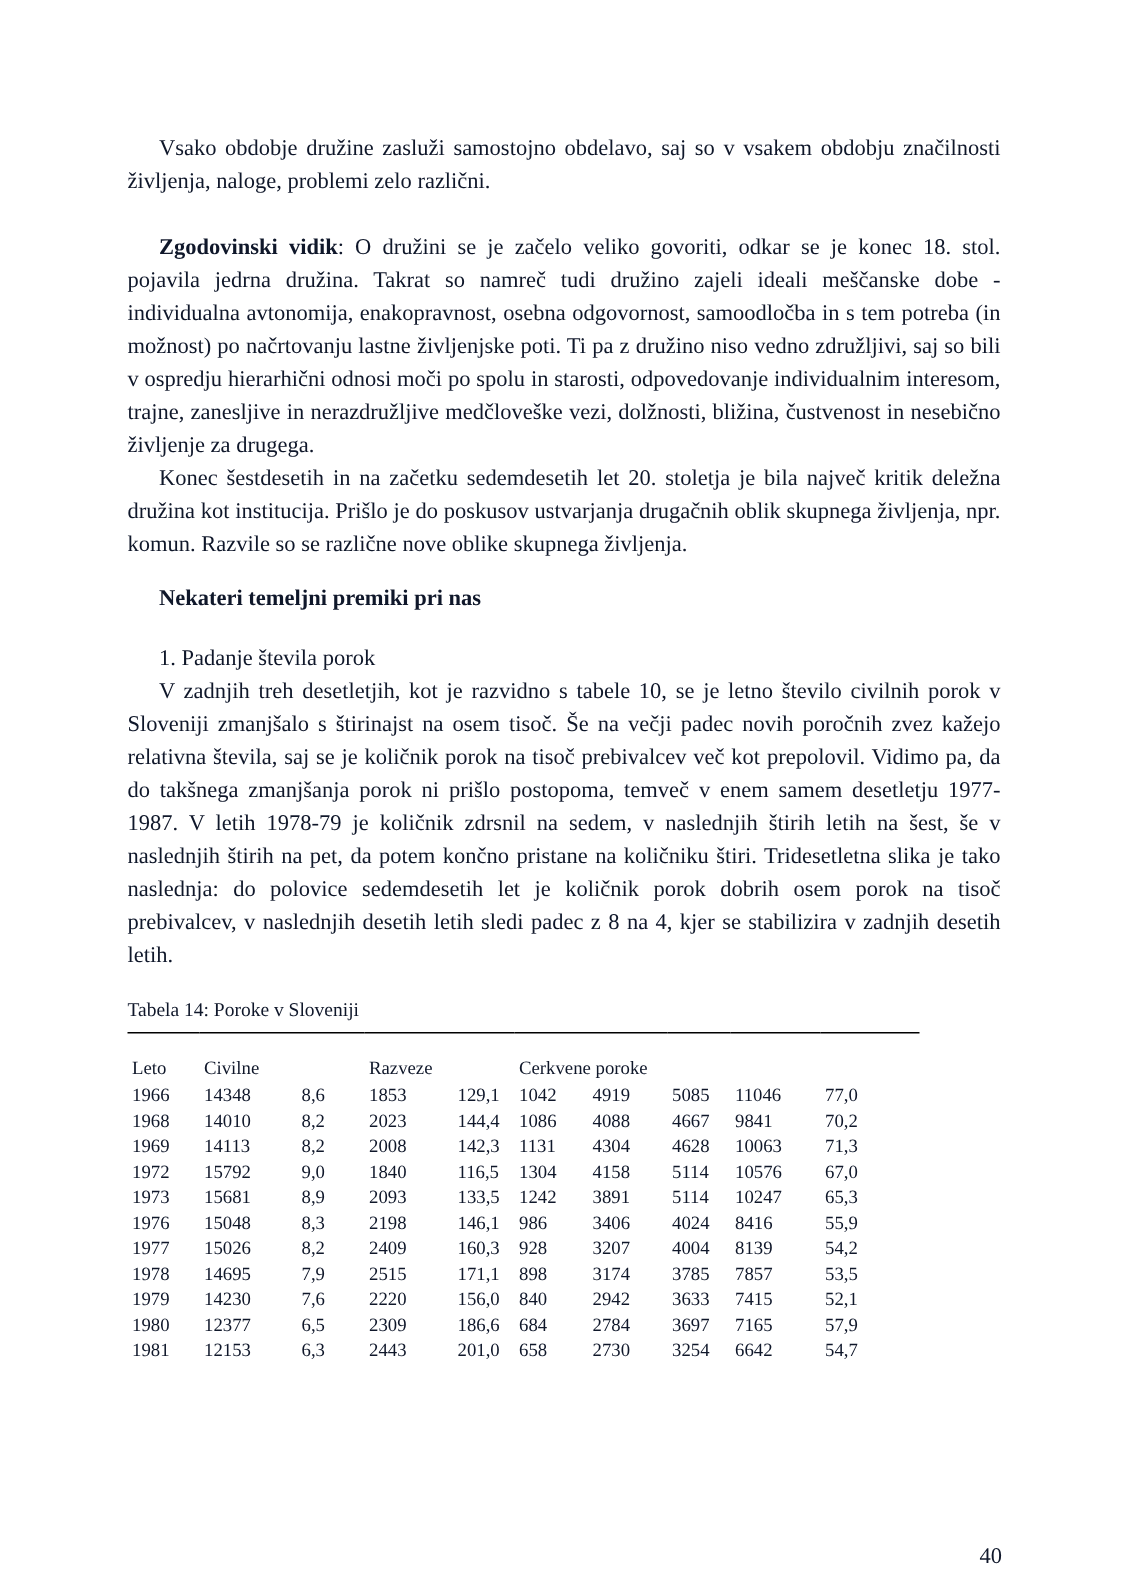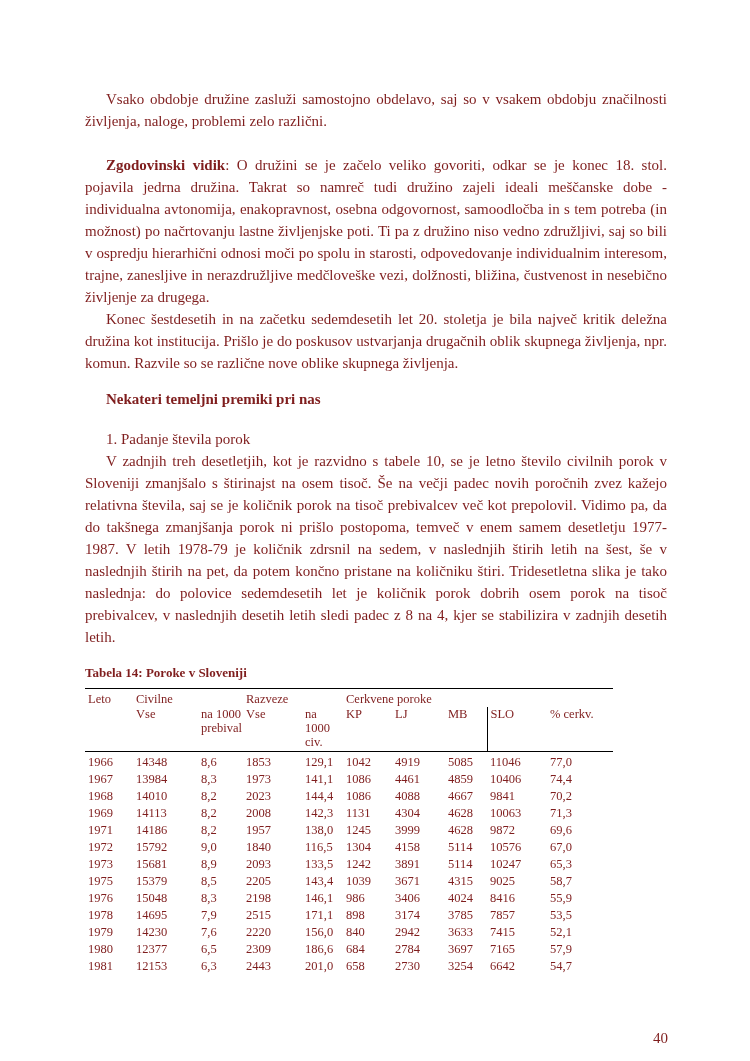--- a/index.html
+++ b/index.html
@@ -2,21 +2,21 @@
 <html><head>
 <meta charset="utf-8">
 <style>
   * { margin: 0; padding: 0; box-sizing: border-box; }
   html, body { background: #ffffff; }
   .page {
     position: relative;
     width: 750px;
     height: 1061px;
     background: #ffffff;
-    color: #7f1d1d;
+    color: #0f172a;
     font-family: "Liberation Serif", "DejaVu Serif", serif;
     overflow: hidden;
   }
   .content {
     position: absolute;
     left: 85px;
     top: 88px;
     width: 582px;
   }
   .body-text {
@@ -30,41 +30,41 @@
   .section-heading {
     font-size: 15px;
     line-height: 22px;
     font-weight: bold;
     text-indent: 21px;
     margin-bottom: 18px;
   }
   .table-caption {
     font-size: 13px;
     line-height: 18px;
-    font-weight: bold;
+    font-weight: normal;
     margin-top: 16px;
     margin-bottom: 6px;
   }
   table.data-table {
     border-collapse: collapse;
     table-layout: fixed;
     width: 528px;
     font-size: 12.5px;
     border-top: 1px solid #000;
   }
   table.data-table td {
     text-align: left;
     vertical-align: top;
     padding: 0 0 0 3px;
     white-space: nowrap;
     overflow: visible;
   }
   tr.group-row td {
     line-height: 15px;
-    padding-top: 3px;
+    padding-top: 16px;
   }
   tr.sub-row td {
     line-height: 14px;
     padding-bottom: 2px;
     border-bottom: 1px solid #000;
   }
   tr.sub-row td.wrap2 { white-space: pre-line; }
   td.vline { border-left: 1px solid #000; }
   tbody.rows td { line-height: 17px; }
   tbody.rows tr:first-child td { padding-top: 2px; }
@@ -113,61 +113,35 @@
         <tr class="group-row">
           <td>Leto</td>
           <td>Civilne</td>
           <td></td>
           <td>Razveze</td>
           <td></td>
           <td colspan="3">Cerkvene poroke</td>
           <td></td>
           <td></td>
         </tr>
-        <tr class="sub-row">
-          <td></td>
-          <td>Vse</td>
-          <td class="wrap2">na 1000
-prebival</td>
-          <td>Vse</td>
-          <td class="wrap2">na 1000
-civ.</td>
-          <td>KP</td>
-          <td>LJ</td>
-          <td>MB</td>
-          <td class="vline">SLO</td>
-          <td>% cerkv.</td>
-        </tr>
       </thead>
       <tbody class="rows">
           <tr>
             <td>1966</td>
             <td>14348</td>
             <td>8,6</td>
             <td>1853</td>
             <td>129,1</td>
             <td>1042</td>
             <td>4919</td>
             <td>5085</td>
             <td>11046</td>
             <td>77,0</td>
           </tr>
           <tr>
-            <td>1967</td>
-            <td>13984</td>
-            <td>8,3</td>
-            <td>1973</td>
-            <td>141,1</td>
-            <td>1086</td>
-            <td>4461</td>
-            <td>4859</td>
-            <td>10406</td>
-            <td>74,4</td>
-          </tr>
-          <tr>
             <td>1968</td>
             <td>14010</td>
             <td>8,2</td>
             <td>2023</td>
             <td>144,4</td>
             <td>1086</td>
             <td>4088</td>
             <td>4667</td>
             <td>9841</td>
             <td>70,2</td>
@@ -178,32 +152,20 @@
             <td>8,2</td>
             <td>2008</td>
             <td>142,3</td>
             <td>1131</td>
             <td>4304</td>
             <td>4628</td>
             <td>10063</td>
             <td>71,3</td>
           </tr>
           <tr>
-            <td>1971</td>
-            <td>14186</td>
-            <td>8,2</td>
-            <td>1957</td>
-            <td>138,0</td>
-            <td>1245</td>
-            <td>3999</td>
-            <td>4628</td>
-            <td>9872</td>
-            <td>69,6</td>
-          </tr>
-          <tr>
             <td>1972</td>
             <td>15792</td>
             <td>9,0</td>
             <td>1840</td>
             <td>116,5</td>
             <td>1304</td>
             <td>4158</td>
             <td>5114</td>
             <td>10576</td>
             <td>67,0</td>
@@ -214,44 +176,44 @@
             <td>8,9</td>
             <td>2093</td>
             <td>133,5</td>
             <td>1242</td>
             <td>3891</td>
             <td>5114</td>
             <td>10247</td>
             <td>65,3</td>
           </tr>
           <tr>
-            <td>1975</td>
-            <td>15379</td>
-            <td>8,5</td>
-            <td>2205</td>
-            <td>143,4</td>
-            <td>1039</td>
-            <td>3671</td>
-            <td>4315</td>
-            <td>9025</td>
-            <td>58,7</td>
-          </tr>
-          <tr>
             <td>1976</td>
             <td>15048</td>
             <td>8,3</td>
             <td>2198</td>
             <td>146,1</td>
             <td>986</td>
             <td>3406</td>
             <td>4024</td>
             <td>8416</td>
             <td>55,9</td>
           </tr>
           <tr>
+            <td>1977</td>
+            <td>15026</td>
+            <td>8,2</td>
+            <td>2409</td>
+            <td>160,3</td>
+            <td>928</td>
+            <td>3207</td>
+            <td>4004</td>
+            <td>8139</td>
+            <td>54,2</td>
+          </tr>
+          <tr>
             <td>1978</td>
             <td>14695</td>
             <td>7,9</td>
             <td>2515</td>
             <td>171,1</td>
             <td>898</td>
             <td>3174</td>
             <td>3785</td>
             <td>7857</td>
             <td>53,5</td>

